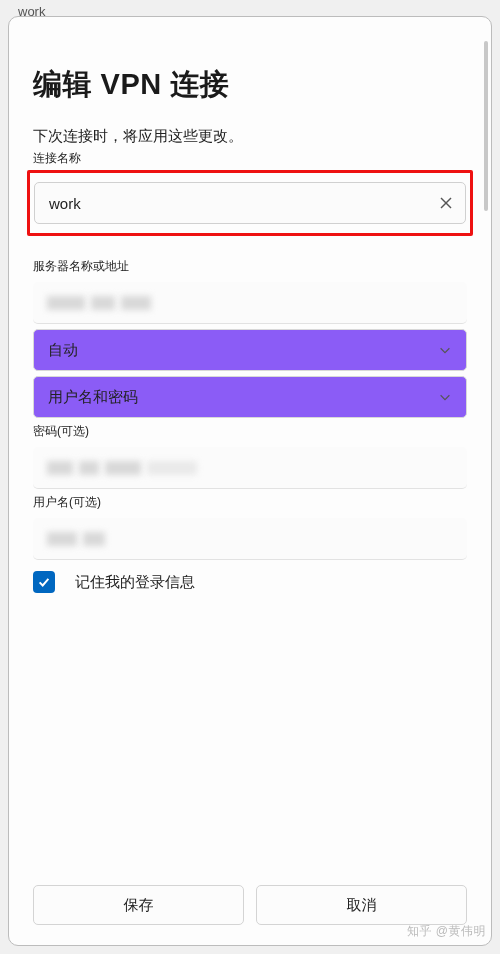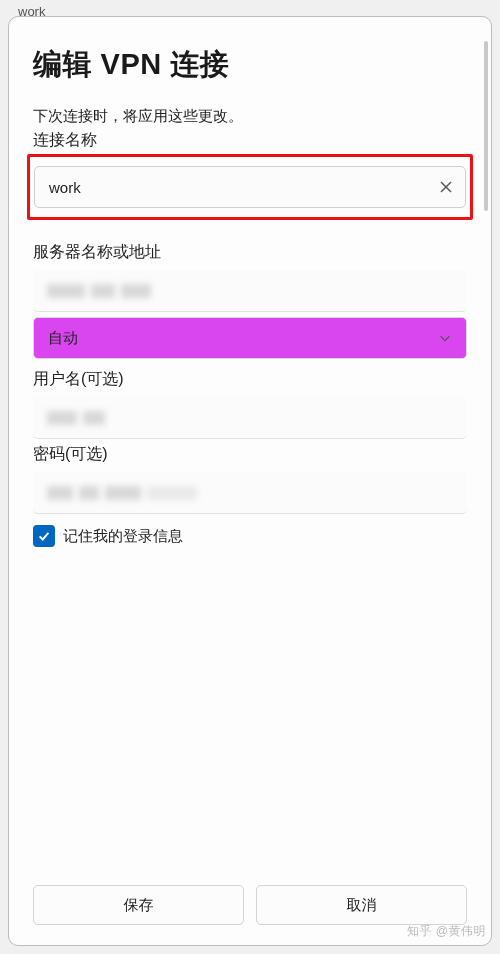--- a/index.html
+++ b/index.html
@@ -39,29 +39,30 @@
       height: 170px;
       background: #c8c8c8;
       border-radius: 2px;
     }
     .title {
       font-size: 29px;
       font-weight: 600;
       color: #1a1a1a;
       margin-bottom: 22px;
       letter-spacing: 0.5px;
+      margin-top: 20px;
     }
     .subtitle {
       font-size: 15px;
       color: #222;
       margin-bottom: 4px;
     }
     .field-group { margin-bottom: 5px; }
     .field-label {
-      font-size: 16px;
+      font-size: 12px;
       color: #222;
       margin-bottom: 7px;
       display: block;
     }
     .highlight-wrap {
       border: 3px solid #e11;
       padding: 9px 4px 9px 4px;
       margin: -4px -6px 22px -6px;
       border-radius: 2px;
     }
@@ -105,38 +106,38 @@
       background: #d8d8d8;
       height: 14px;
       filter: blur(3px);
       border-radius: 1px;
     }
     .select {
       width: 100%;
       height: 42px;
       border: 1px solid #d8d8d8;
       border-radius: 5px;
-      background: #d946ef;
+      background: #8b5cf6;
       padding: 0 14px;
       font-size: 15px;
       color: #222;
       display: flex;
       align-items: center;
       justify-content: space-between;
       cursor: pointer;
     }
     .chevron {
       width: 14px; height: 14px;
       color: #555;
     }
     .chevron svg { width: 100%; height: 100%; }
     .checkbox-row {
       display: flex;
       align-items: center;
-      gap: 8px;
+      gap: 20px;
       margin-top: 6px;
     }
     .checkbox {
       width: 22px; height: 22px;
       background: #0067c0;
       border-radius: 4px;
       display: flex;
       align-items: center;
       justify-content: center;
       color: white;
@@ -209,40 +210,48 @@
       <span>自动</span>
       <span class="chevron">
         <svg viewBox="0 0 16 16" stroke="currentColor" stroke-width="1.3" fill="none">
             <polyline points="3,6 8,11 13,6"></polyline>
           </svg>
       </span>
     </div>
   </div>
 
   <div class="field-group">
-  </div>
-
-  <div class="field-group">
-    <div class="field-label">用户名(可选)</div>
-    <div class="blur-content">
-      <span class="blur-box" style="width:30px"></span>
-      <span class="blur-box" style="width:22px"></span>
+    <div class="select">
+      <span>用户名和密码</span>
+      <span class="chevron">
+        <svg viewBox="0 0 16 16" stroke="currentColor" stroke-width="1.3" fill="none">
+            <polyline points="3,6 8,11 13,6"></polyline>
+          </svg>
+      </span>
     </div>
   </div>
 
   <div class="field-group">
     <div class="field-label">密码(可选)</div>
     <div class="blur-content">
       <span class="blur-box" style="width:26px"></span>
       <span class="blur-box" style="width:20px"></span>
       <span class="blur-box" style="width:36px"></span>
       <span class="blur-box" style="width:50px;opacity:.5"></span>
     </div>
   </div>
 
+  <div class="field-group">
+    <div class="field-label">用户名(可选)</div>
+    <div class="blur-content">
+      <span class="blur-box" style="width:30px"></span>
+      <span class="blur-box" style="width:22px"></span>
+    </div>
+  </div>
+
   <div class="checkbox-row">
     <div class="checkbox">
       <svg viewBox="0 0 16 16" stroke="white" stroke-width="2.2" fill="none">
           <polyline points="3,8.5 6.5,12 13,4.5"></polyline>
         </svg>
     </div>
     <span class="checkbox-label">记住我的登录信息</span>
   </div>
 
   <div class="spacer"></div>

